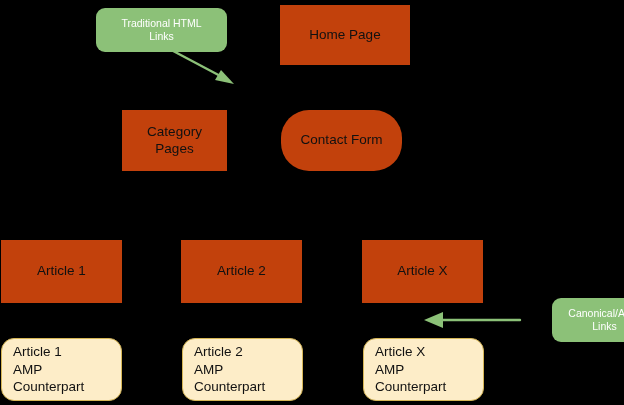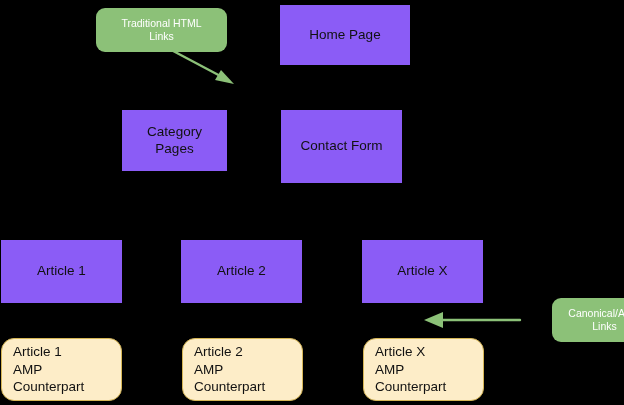--- a/index.html
+++ b/index.html
@@ -19,21 +19,21 @@
     position: absolute;
     box-sizing: border-box;
     display: flex;
     align-items: center;
     justify-content: center;
     text-align: center;
     line-height: 1.22;
     white-space: pre-line;
   }
   .page-box {
-    background: #8b5cf6;
+    background: #c2410c;
     color: #111111;
     font-size: 13.5px;
   }
   .amp-box {
     background: #fdedc8;
     border: 1px solid #d6b656;
     border-radius: 13px;
     color: #111111;
     font-size: 13.5px;
     justify-content: flex-start;
@@ -72,21 +72,21 @@
       <line x1="520" y1="320" x2="438" y2="320" stroke="#8cc178" stroke-width="2.4" stroke-linecap="round"></line>
       <polygon points="424,320 443,312 443,328" fill="#8cc178"></polygon>
     </g>
   </svg>
 
   <div class="node page-box" style="left:280px; top:5px; width:130px; height:60px;">Home Page</div>
 
   <div class="node page-box" style="left:122px; top:110px; width:105px; height:61px;">Category
 Pages</div>
 
-  <div class="node page-box" style="left:281px; top:110px; width:121px; height:73px;">Contact Form</div>
+  <div class="node page-box" style="left:281px; top:110px; width:121px; height:61px;border-radius:28px;">Contact Form</div>
 
 
   <div class="node page-box" style="left:1px; top:240px; width:121px; height:63px;">Article 1</div>
 
   <div class="node page-box" style="left:181px; top:240px; width:121px; height:63px;">Article 2</div>
 
   <div class="node page-box" style="left:362px; top:240px; width:121px; height:63px;">Article X</div>
 
   <div class="node amp-box" style="left:1px; top:338px; width:121px; height:63px;">Article 1
 AMP

